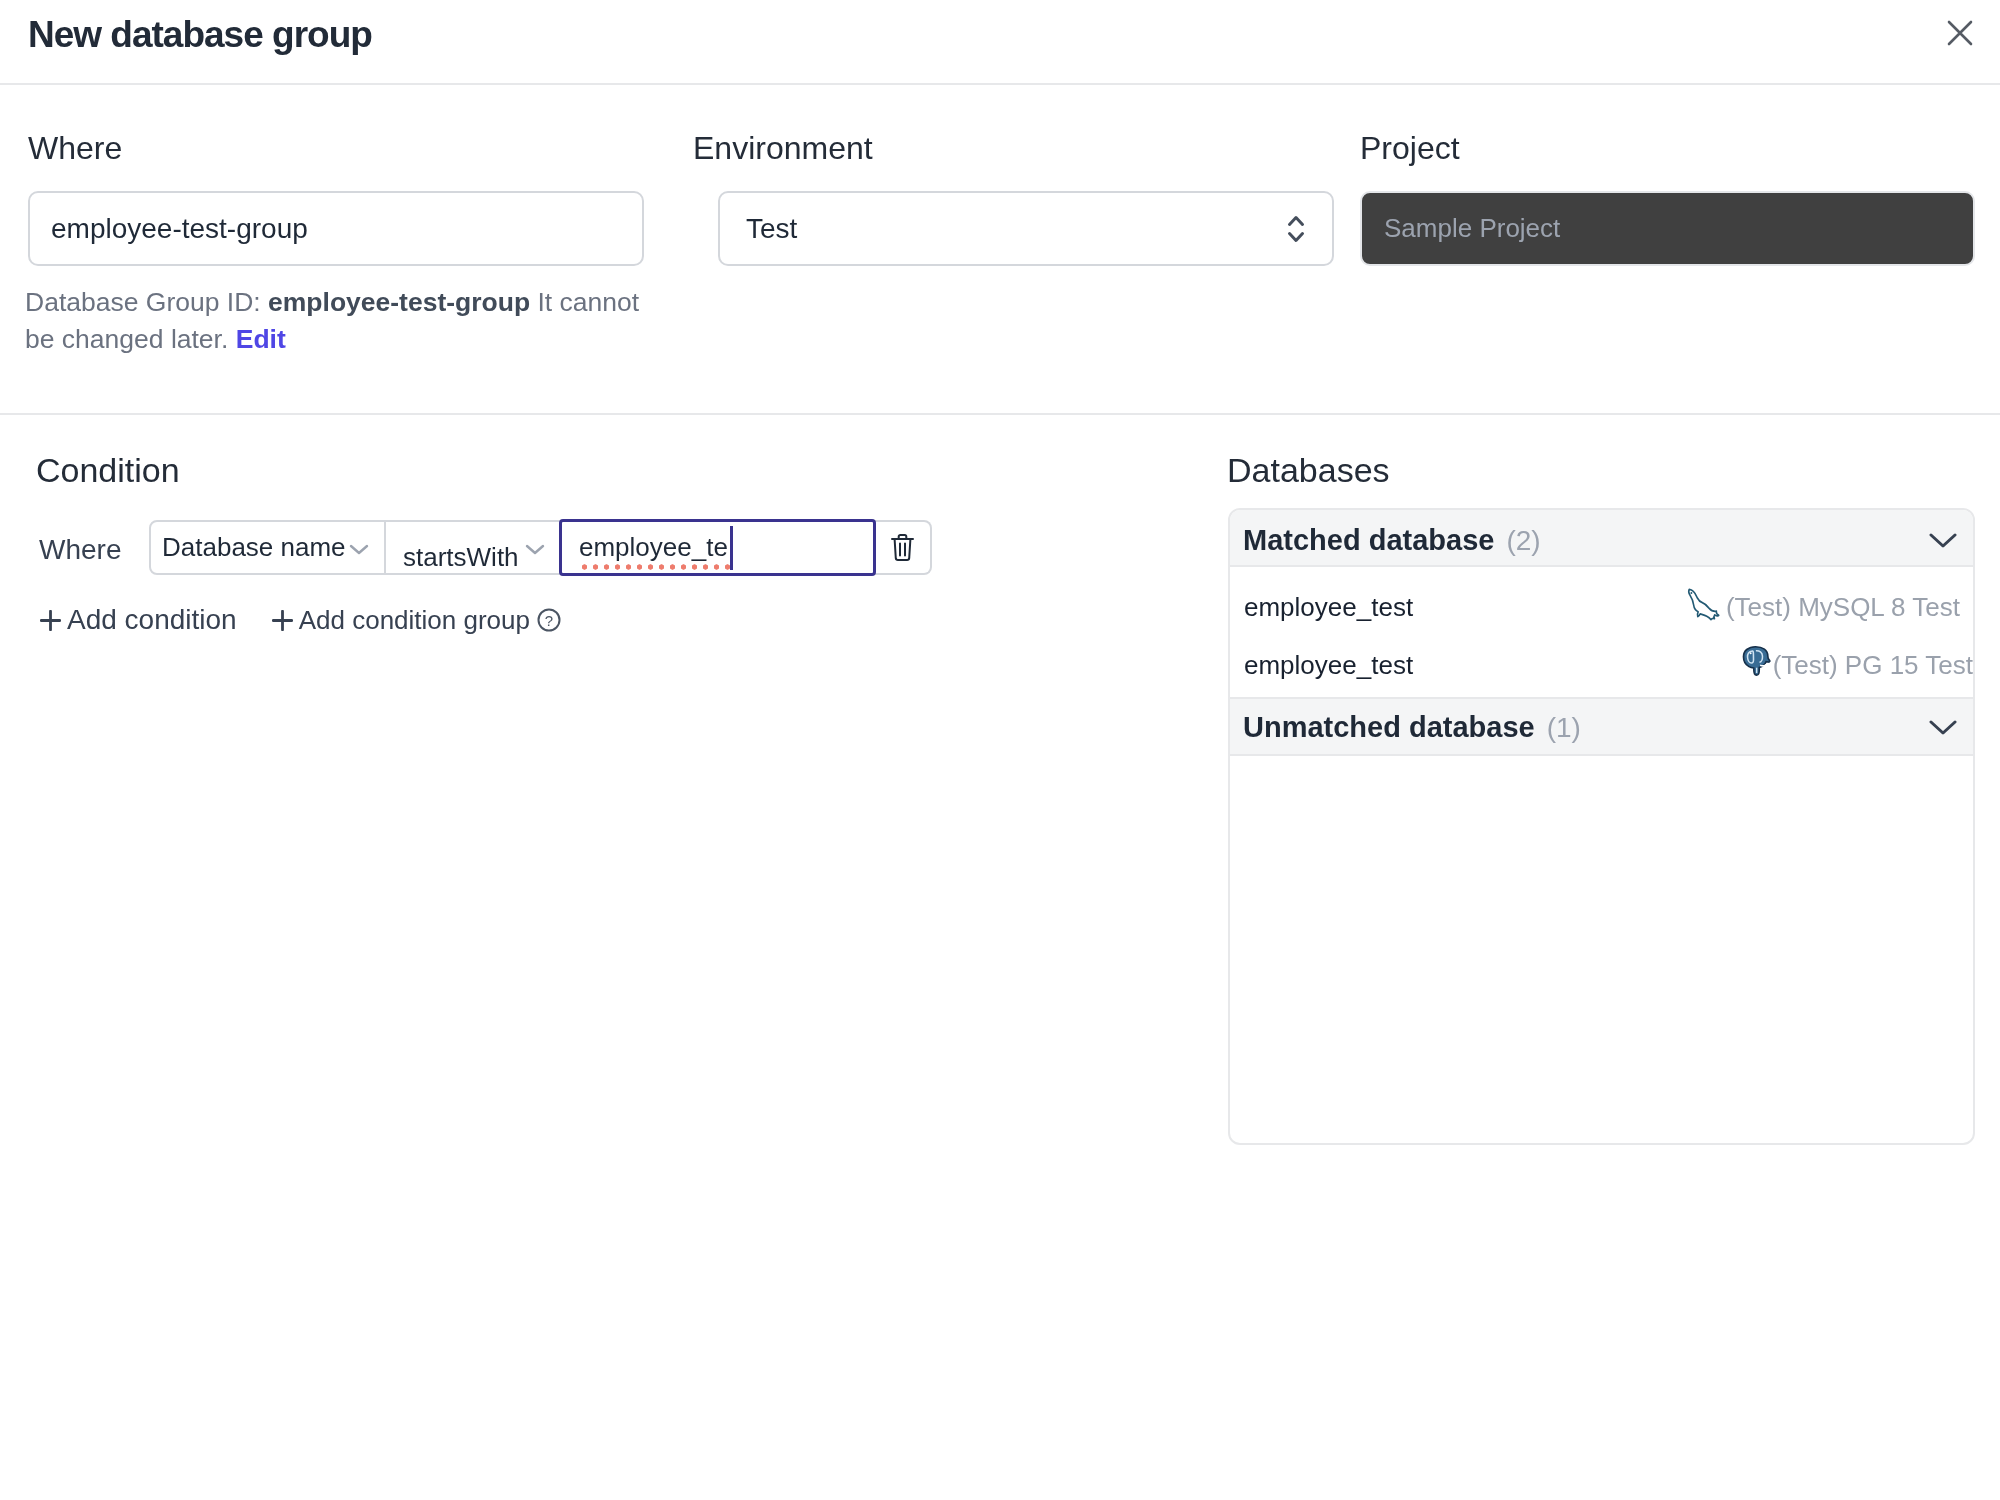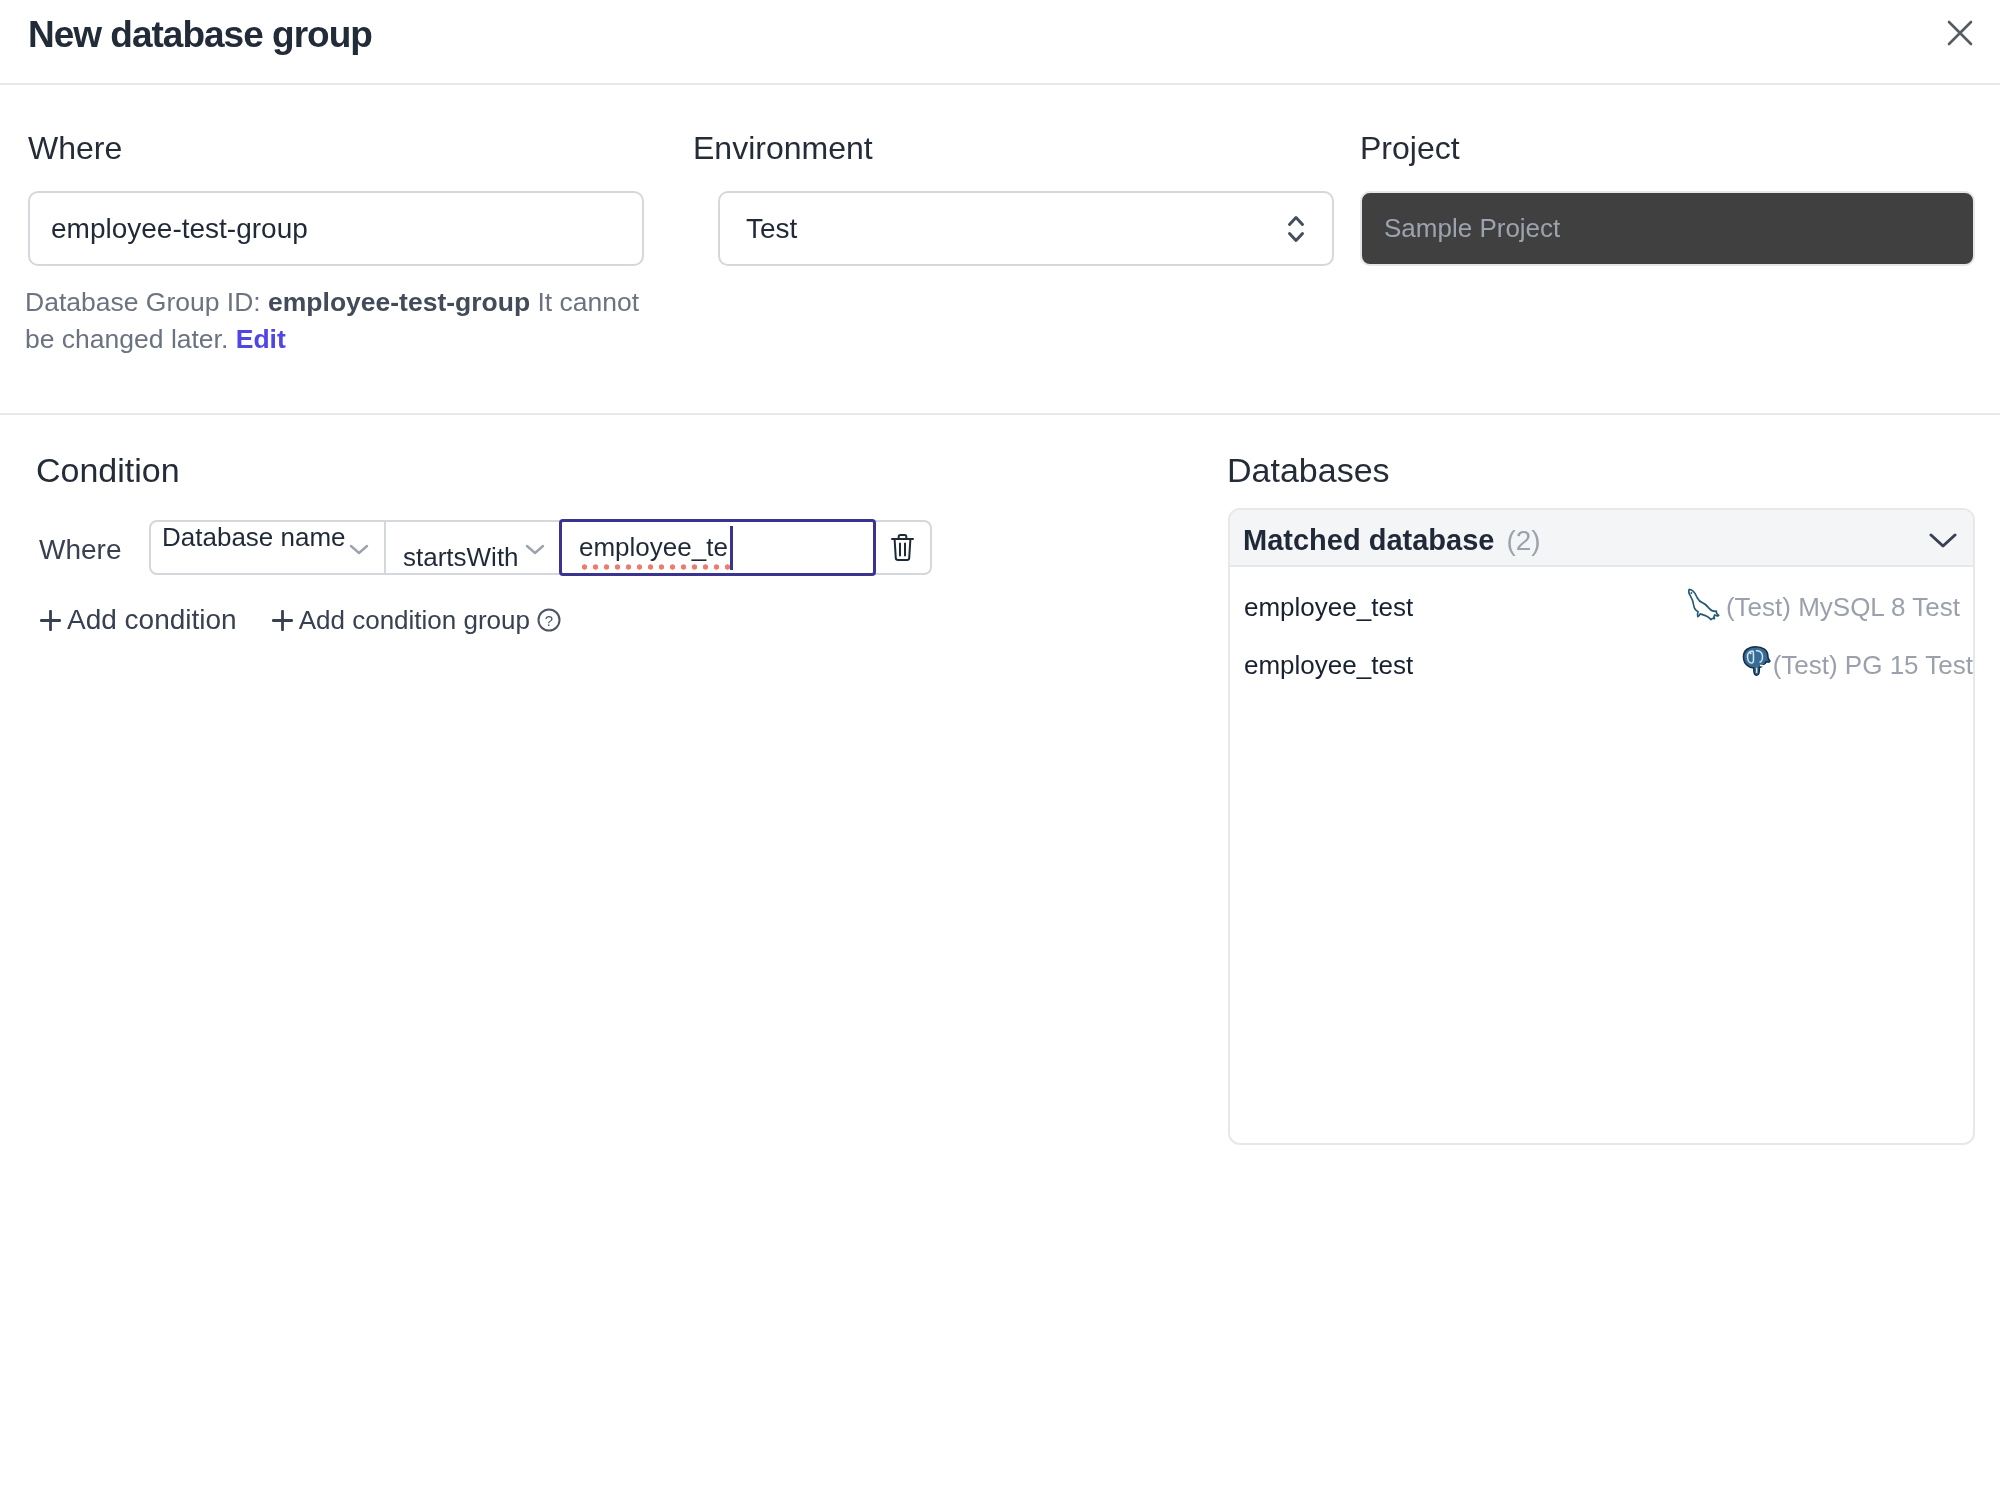--- a/index.html
+++ b/index.html
@@ -40,21 +40,21 @@
 <div class="abs" style="left:25px;top:284px;font-size:26.5px;line-height:37px;color:#6b7280;white-space:nowrap;">
 Database Group ID: <span style="font-weight:700;color:#414b59;">employee-test-group</span> It cannot<br>be changed later. <span style="font-weight:700;color:#4f46e5;">Edit</span>
 </div>
 
 <div class="abs" style="left:0;top:413px;width:2000px;height:2px;background:#e7e8ea;"></div>
 
 <div class="abs" style="left:36px;top:451px;font-size:34px;color:#242c38;">Condition</div>
 
 <div class="abs" style="left:39px;top:534px;font-size:28px;color:#374151;">Where</div>
 
-<div class="abs" style="left:149px;top:520px;width:237px;height:55px;border:2px solid #d4d7dc;border-radius:8px 0 0 8px;box-sizing:border-box;display:flex;align-items:flex-start;background:#fff;">
+<div class="abs" style="left:149px;top:520px;width:237px;height:55px;border:2px solid #d4d7dc;border-radius:8px 0 0 8px;box-sizing:border-box;display:flex;align-items:center;background:#fff;">
   <span style="font-size:26px;color:#1f2937;margin-left:11px;">Database name</span>
   <svg class="abs" style="right:15px;top:22px;" width="20" height="11" viewBox="0 0 20 11">
     <path d="M2 2 L10 9 L18 2" fill="none" stroke="#9ca3af" stroke-width="2.4" stroke-linecap="round" stroke-linejoin="round"></path>
   </svg>
 </div>
 <div class="abs" style="left:384px;top:520px;width:177px;height:55px;border:2px solid #d4d7dc;box-sizing:border-box;display:flex;align-items:flex-end;background:#fff;">
   <span style="font-size:26px;color:#1f2937;margin-left:17px;">startsWith</span>
   <svg class="abs" style="right:14px;top:22px;" width="20" height="11" viewBox="0 0 20 11">
     <path d="M2 2 L10 9 L18 2" fill="none" stroke="#9ca3af" stroke-width="2.4" stroke-linecap="round" stroke-linejoin="round"></path>
   </svg>
@@ -122,14 +122,23 @@
           <path d="M16.4 6 C20.1 5.7 23 7.6 23.2 11.3 C23.4 14.9 21.9 17.6 20.1 17.8" fill="none" stroke="#cfe3f2" stroke-width="1.6"></path>
           <circle cx="11" cy="8.5" r="1" fill="#ffffff"></circle>
           <path d="M17.2 23.6 L17.2 29" stroke="#cfe3f2" stroke-width="1.4"></path>
           <path d="M20.8 20.9 C23.3 21.9 25.8 21.4 26.8 20" fill="none" stroke="#ffffff" stroke-width="1.6"></path>
         </svg>
         <span style="font-size:26px;color:#9aa1ac;margin-left:8px;">(Test) PG 15 Test</span>
       </span>
     </div>
   </div>
 
+  <div style="height:59px;border-top:2px solid #e7e8ea;border-bottom:2px solid #e7e8ea;box-sizing:border-box;background:#f4f5f6;position:relative;">
+    <div style="position:absolute;left:0;right:0;top:1px;height:55px;display:flex;align-items:center;">
+      <span style="font-size:29px;font-weight:700;color:#1f2937;margin-left:13px;">Unmatched database</span>
+      <span style="font-size:28px;color:#9ca3af;margin-left:12px;">(1)</span>
+      <svg style="margin-left:auto;margin-right:16px;" width="28" height="15" viewBox="0 0 28 15">
+        <path d="M2 2 L14 13 L26 2" fill="none" stroke="#374151" stroke-width="3" stroke-linecap="round" stroke-linejoin="round"></path>
+      </svg>
+    </div>
+  </div>
 
 </div>
 
 </body></html>

